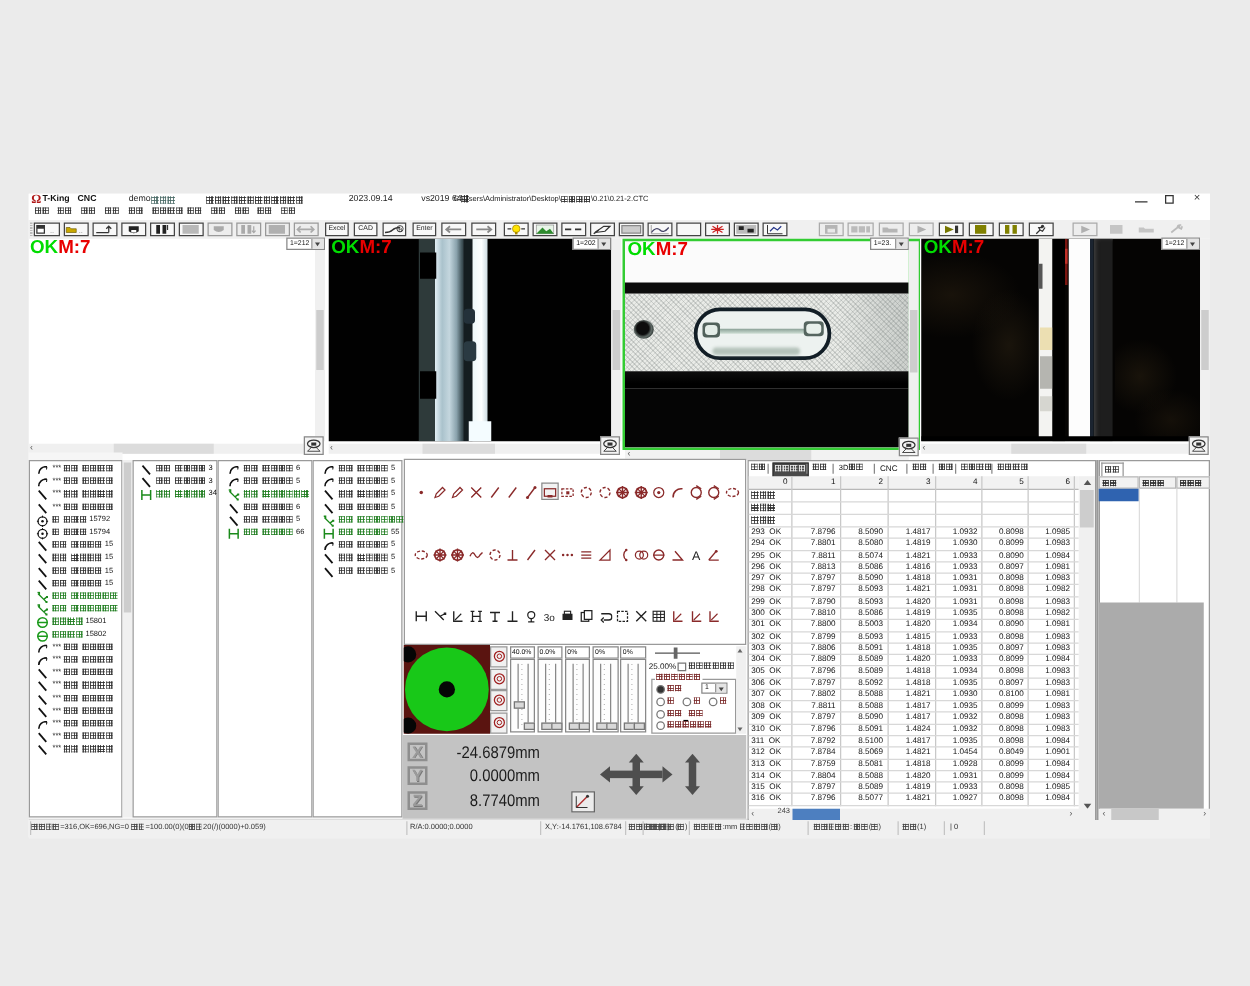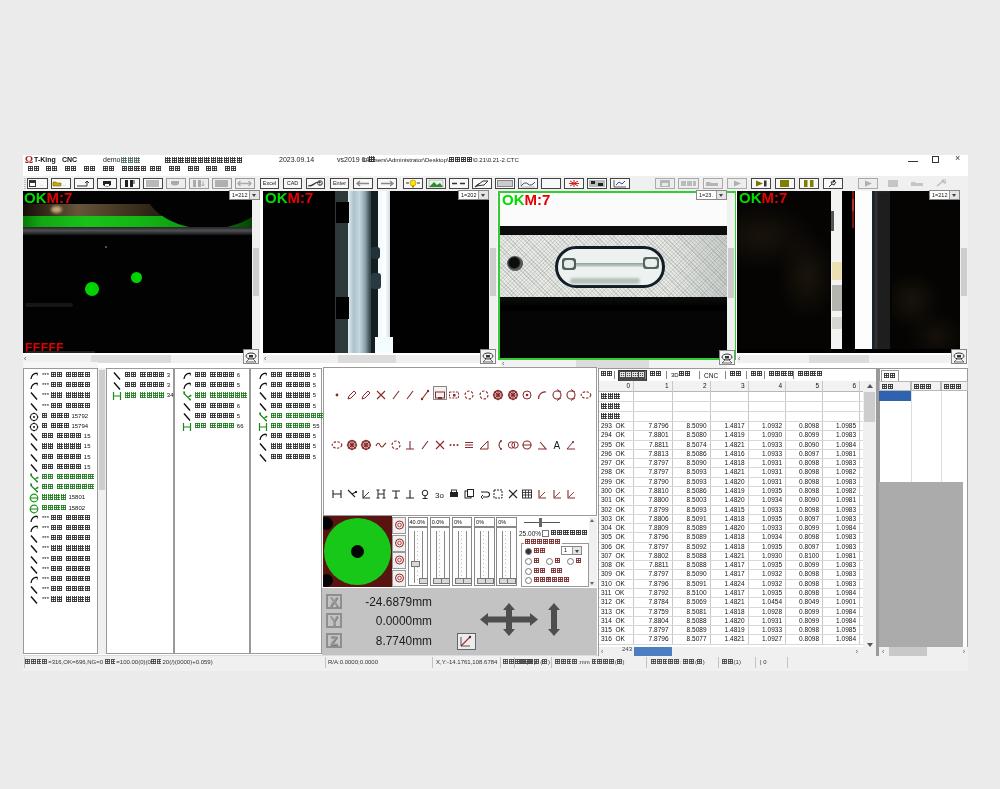--- a/index.html
+++ b/index.html
@@ -176,33 +176,20 @@
     <div class="tbtn" style="left: 883px; width: 20px; background: rgb(240, 240, 240); border-color: rgb(240, 240, 240);"><svg width="18" height="9" viewBox="0 0 18 9">
         <rect x="4" y="1" width="10" height="7" fill="#c5c5c5"></rect>
       </svg></div>
     <div class="tbtn" style="left: 908px; width: 20px; background: rgb(240, 240, 240); border-color: rgb(240, 240, 240);"><svg width="18" height="9" viewBox="0 0 18 9">
         <path d="M2 7 L2 3 L6 3 L7 4 L14 4 L14 7 Z" fill="#c5c5c5"></path>
       </svg></div>
     <div class="tbtn" style="left: 933px; width: 20px; background: rgb(240, 240, 240); border-color: rgb(240, 240, 240);"><svg width="18" height="9" viewBox="0 0 18 9">
         <path d="M3 7 L8 3 M8 3 Q8 1 10 1 L9 3 L11 4 Q12 2 11 2" stroke="#bbb" stroke-width="1.4" fill="none"></path>
       </svg></div>
     <div class="abs" style="left: 24px; top: 178px; width: 2px; height: 11px; background: repeating-linear-gradient(rgb(187, 187, 187) 0px, rgb(187, 187, 187) 1px, rgb(240, 240, 240) 1px, rgb(240, 240, 240) 2px);"></div>
-    <div class="abs" style="left: 23px; top: 191px; width: 229px; height: 162px; background: rgb(2, 2, 2); overflow: hidden;">
-      <div class="abs" style="left:0;top:13px;width:229px;height:13px;background:linear-gradient(90deg,#120d06,#453722 14%,#66553a 24%,#463823 42%,#241c10 62%,#0c0905 80%,#000);filter:blur(0.7px);"></div>
-      <div class="abs" style="left:28px;top:15px;width:11px;height:7px;background:#c2a878;border-radius:50%;filter:blur(1.6px);"></div>
-      <div class="abs" style="left:0;top:25px;width:229px;height:13px;background:linear-gradient(90deg,#087a08,#12a812 8%,#19c219 28%,#14b414 52%,#0e9e0e 70%,#0a8a0a 82%,#066606 92%,#034203);"></div>
-      <div class="abs" style="left:120px;top:-52px;width:130px;height:90px;border-radius:50%;background:#020202;"></div>
-      <div class="abs" style="left:0;top:36px;width:229px;height:8px;background:linear-gradient(180deg,#252525,#4e5054 45%,#141414);"></div>
-      <div class="abs" style="left:82px;top:55px;width:1.5px;height:1.5px;background:#606068;border-radius:50%;"></div>
-      <div class="abs" style="left:62px;top:91px;width:14px;height:14px;border-radius:50%;background:#00d400;"></div>
-      <div class="abs" style="left:108px;top:81px;width:11px;height:11px;border-radius:50%;background:#00d400;"></div>
-      <div class="abs" style="left:2px;top:112px;width:48px;height:4px;background:#161616;border-radius:2px;"></div>
-      <div class="abs" style="left:2px;top:150px;width:40px;height:11px;font-size:12px;font-weight:bold;color:#e00000;letter-spacing:0.5px;">FFFFF</div>
-      <div class="abs" style="left:2px;top:160px;width:70px;height:2px;background:#222;"></div>
-    </div>
     <div class="abs" style="left: 24px; top: 191px;">
       <span class="oklab"><span class="g">OK</span><span class="r">M:7</span></span>
     </div>
     <div class="abs" style="left: 252px; top: 191px; width: 8px; height: 162px; background: rgb(240, 240, 240);">
       <div class="abs" style="left:1px;top:57px;width:6px;height:48px;background:#cdcdcd;"></div>
     </div>
     <div class="abs" style="left: 23px; top: 355px; width: 229px; height: 8px; background: rgb(240, 240, 240);">
       <div class="abs" style="left:1px;top:1px;font-size:7px;line-height:6px;color:#555;">‹</div>
       <div class="abs" style="left:68px;top:0;width:80px;height:8px;background:#dcdcdc;"></div>
     </div>

